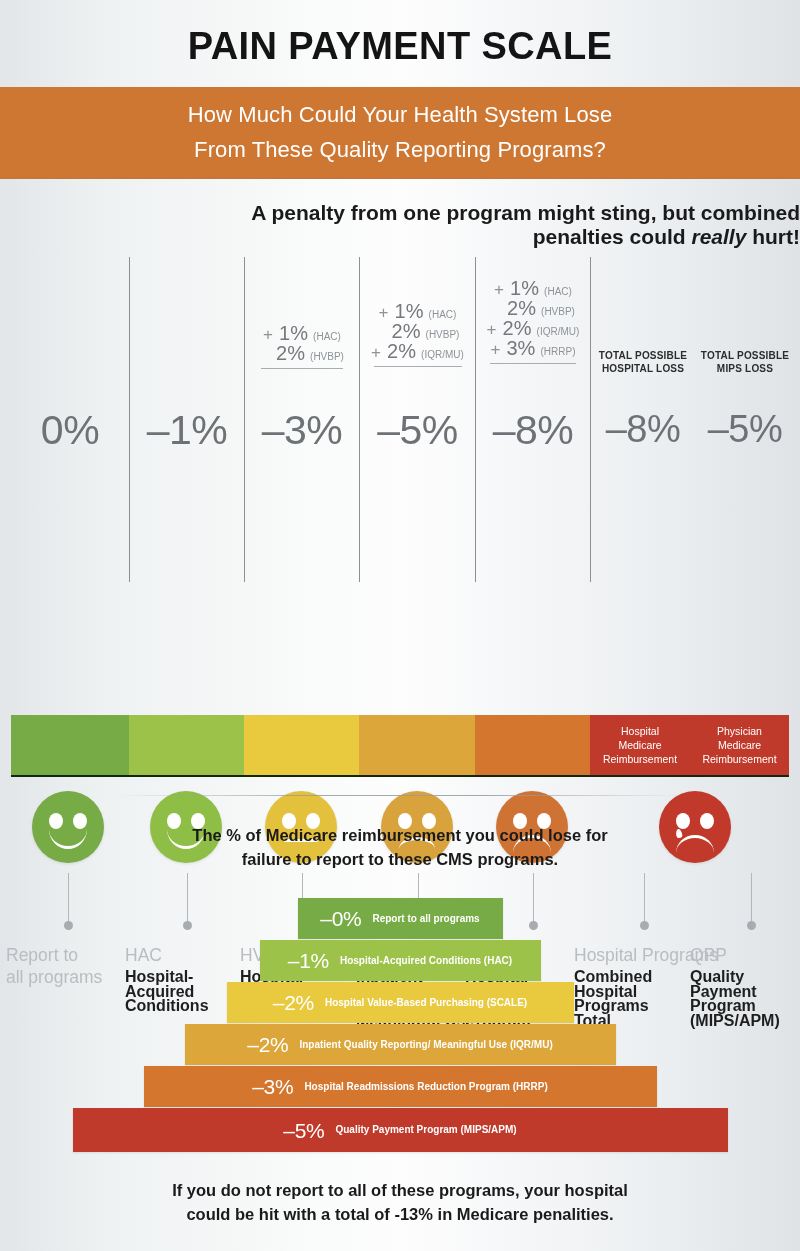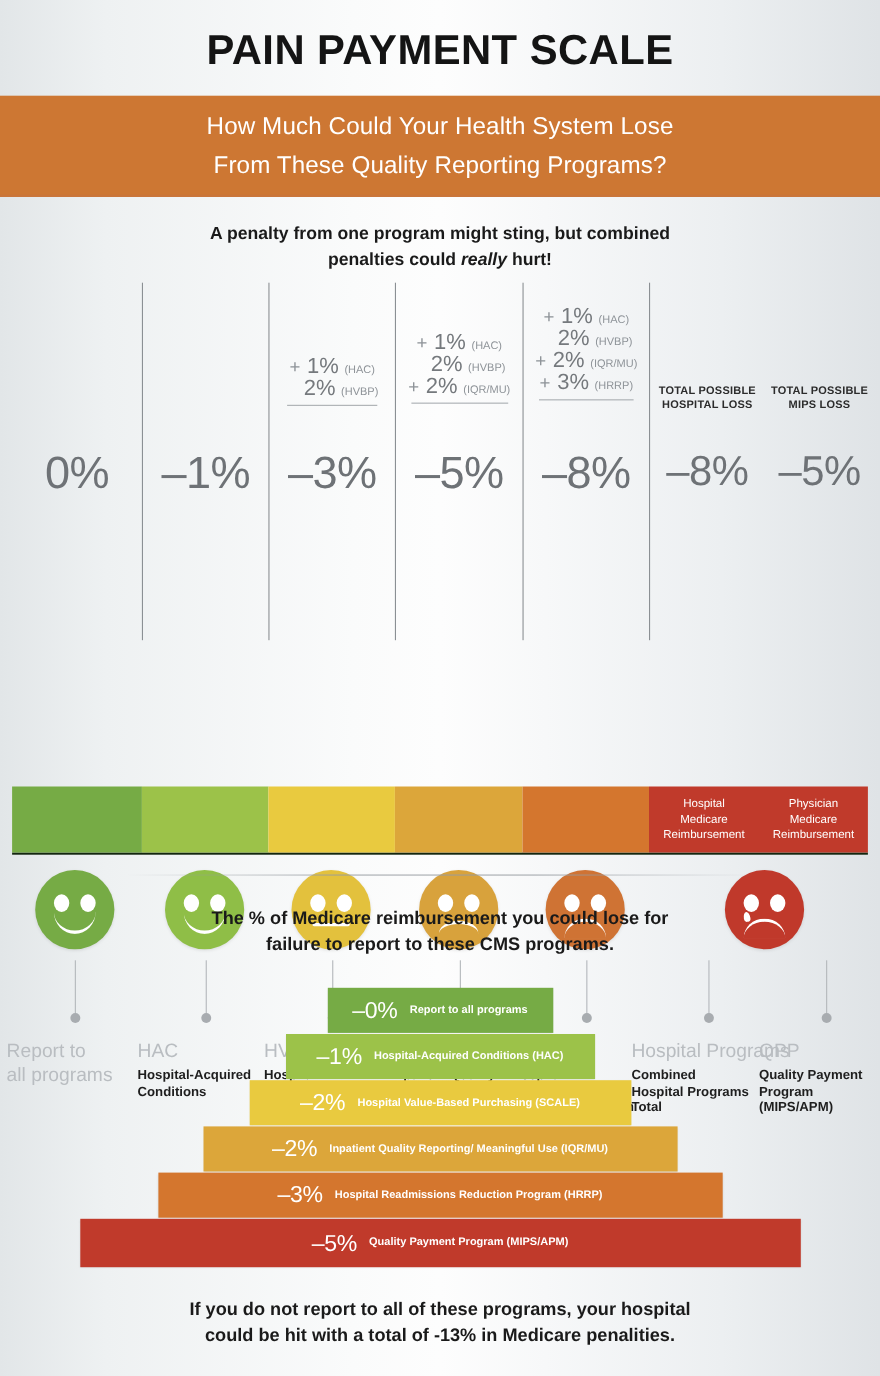--- a/index.html
+++ b/index.html
@@ -39,23 +39,23 @@
   .banner-line {
     color: #ffffff;
     font-size: 22px;
     line-height: 35px;
     font-weight: normal;
     letter-spacing: 0.1px;
   }
 
   
   .subtitle {
-    text-align: center;
+    text-align: right;
     margin-top: 22px;
-    font-size: 16px;
+    font-size: 21px;
     line-height: 24px;
     color: #1a1a1a;
     font-weight: bold;
   }
   .subtitle .ital { font-style: italic; }
 
   
   .scale {
     position: relative;
     height: 490px;
@@ -237,21 +237,21 @@
     position: absolute;
     top: 687px;
   }
   .lab-abbr {
     font-size: 17.5px;
     color: #b9bdc1;
     line-height: 22px;
     white-space: nowrap;
   }
   .lab-full {
-    font-size: 12px;
+    font-size: 16px;
     font-weight: bold;
     color: #1e1e1e;
     line-height: 14.5px;
     margin-top: 4px;
   }
 
   
   .hr {
     position: absolute;
     left: 115px;

